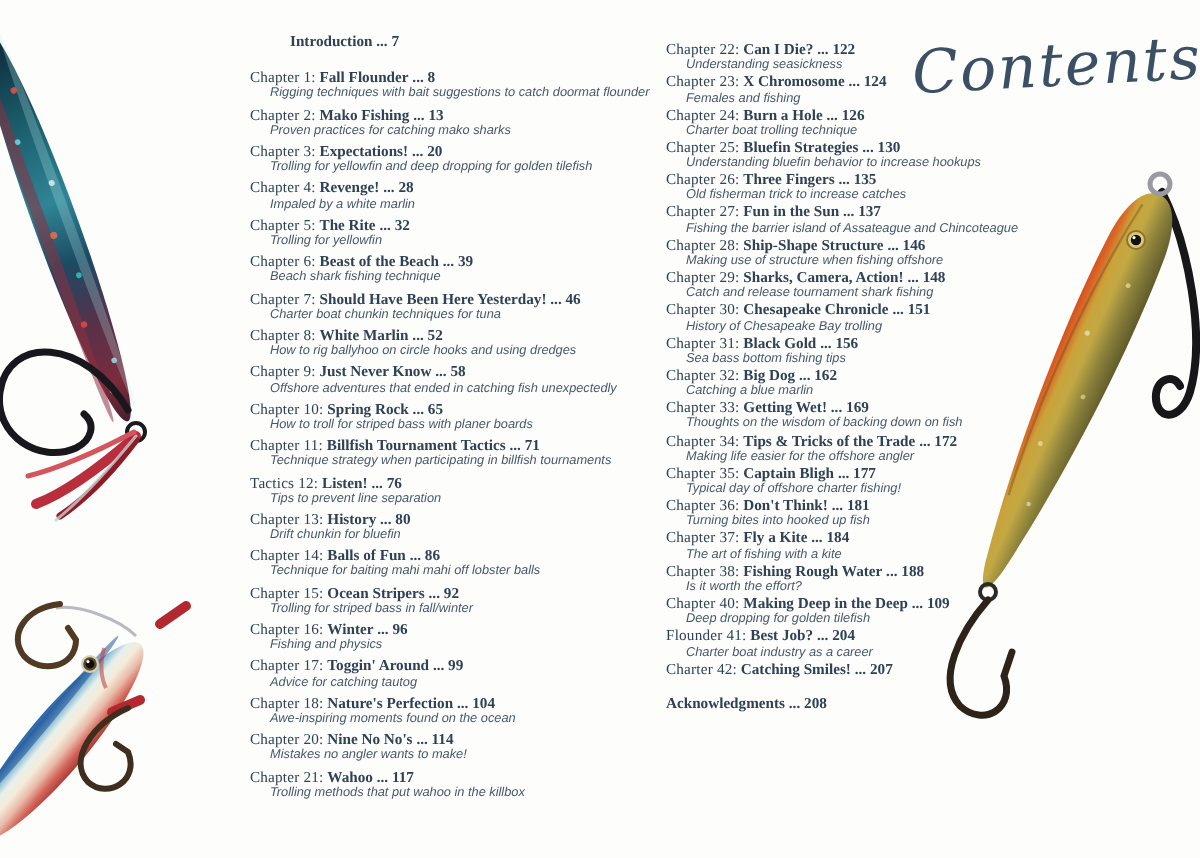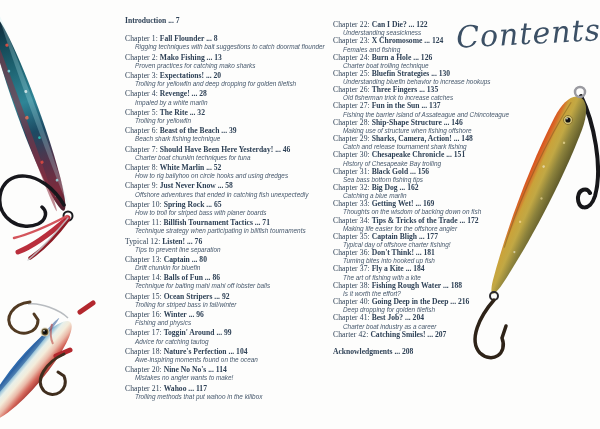--- a/index.html
+++ b/index.html
@@ -16,21 +16,21 @@
   .col-right .entry { margin-bottom:0.7px; }
   .entry-line { font-size:7.6px; line-height:8.2px; color:#2e4156; }
   .prefix { font-weight:normal; letter-spacing:0.1px;font-family:Liberation Serif, serif; }
   .title, .leader, .page-num { font-weight:bold; }
   .desc {
     font-family:"Liberation Sans", sans-serif;
     font-style:italic; font-size:6.4px; line-height:8.0px;
     color:#46586c; margin-left:10px; white-space:nowrap;
   }
   .col-right .desc { line-height:7.4px; }
-  .entry.gap-after { margin-bottom:10px; }
+  .entry.gap-after { margin-bottom:10px;margin-left:20px; }
   .entry.gap-before { margin-top:9px; }
   
   .contents-script {
     position:absolute; left:456px; top:16px; width:140px;
     font-family:"DejaVu Serif", serif; font-style:italic;
     font-size:30px; color:#3c5065; transform:rotate(-3deg);
     letter-spacing:1px; text-align:center;
   }
   
   .lure { position:absolute; pointer-events:none; }
@@ -191,26 +191,26 @@
     <div class="entry-line"><span class="prefix">Chapter 10:</span> <span class="title">Spring Rock</span> <span class="leader">...</span> <span class="page-num">65</span></div>
     <div class="desc">How to troll for striped bass with planer boards</div>
   </div>
 
   <div class="entry">
     <div class="entry-line"><span class="prefix">Chapter 11:</span> <span class="title">Billfish Tournament Tactics</span> <span class="leader">...</span> <span class="page-num">71</span></div>
     <div class="desc">Technique strategy when participating in billfish tournaments</div>
   </div>
 
   <div class="entry">
-    <div class="entry-line"><span class="prefix">Typical 12:</span> <span class="title">Listen!</span> <span class="leader">...</span> <span class="page-num">76</span></div>
+    <div class="entry-line"><span class="prefix">Tactics 12:</span> <span class="title">Listen!</span> <span class="leader">...</span> <span class="page-num">76</span></div>
     <div class="desc">Tips to prevent line separation</div>
   </div>
 
   <div class="entry">
-    <div class="entry-line"><span class="prefix">Chapter 13:</span> <span class="title">Captain</span> <span class="leader">...</span> <span class="page-num">80</span></div>
+    <div class="entry-line"><span class="prefix">Chapter 13:</span> <span class="title">History</span> <span class="leader">...</span> <span class="page-num">80</span></div>
     <div class="desc">Drift chunkin for bluefin</div>
   </div>
 
   <div class="entry">
     <div class="entry-line"><span class="prefix">Chapter 14:</span> <span class="title">Balls of Fun</span> <span class="leader">...</span> <span class="page-num">86</span></div>
     <div class="desc">Technique for baiting mahi mahi off lobster balls</div>
   </div>
 
   <div class="entry">
     <div class="entry-line"><span class="prefix">Chapter 15:</span> <span class="title">Ocean Stripers</span> <span class="leader">...</span> <span class="page-num">92</span></div>
@@ -324,26 +324,26 @@
     <div class="desc">The art of fishing with a kite</div>
   </div>
 
   <div class="entry">
     <div class="entry-line"><span class="prefix">Chapter 38:</span> <span class="title">Fishing Rough Water</span> <span class="leader">...</span> <span class="page-num">188</span></div>
     <div class="desc">Is it worth the effort?</div>
   </div>
 
 
   <div class="entry">
-    <div class="entry-line"><span class="prefix">Chapter 40:</span> <span class="title">Going Deep in the Deep</span> <span class="leader">...</span> <span class="page-num">216</span></div>
+    <div class="entry-line"><span class="prefix">Chapter 40:</span> <span class="title">Making Deep in the Deep</span> <span class="leader">...</span> <span class="page-num">109</span></div>
     <div class="desc">Deep dropping for golden tilefish</div>
   </div>
 
   <div class="entry">
-    <div class="entry-line"><span class="prefix">Chapter 41:</span> <span class="title">Best Job?</span> <span class="leader">...</span> <span class="page-num">204</span></div>
+    <div class="entry-line"><span class="prefix">Flounder 41:</span> <span class="title">Best Job?</span> <span class="leader">...</span> <span class="page-num">204</span></div>
     <div class="desc">Charter boat industry as a career</div>
   </div>
 
   <div class="entry">
     <div class="entry-line"><span class="prefix">Charter 42:</span> <span class="title">Catching Smiles!</span> <span class="leader">...</span> <span class="page-num">207</span></div>
 
   </div>
 
   <div class="entry gap-before">
     <div class="entry-line"> <span class="title">Acknowledgments</span> <span class="leader">...</span> <span class="page-num">208</span></div>

